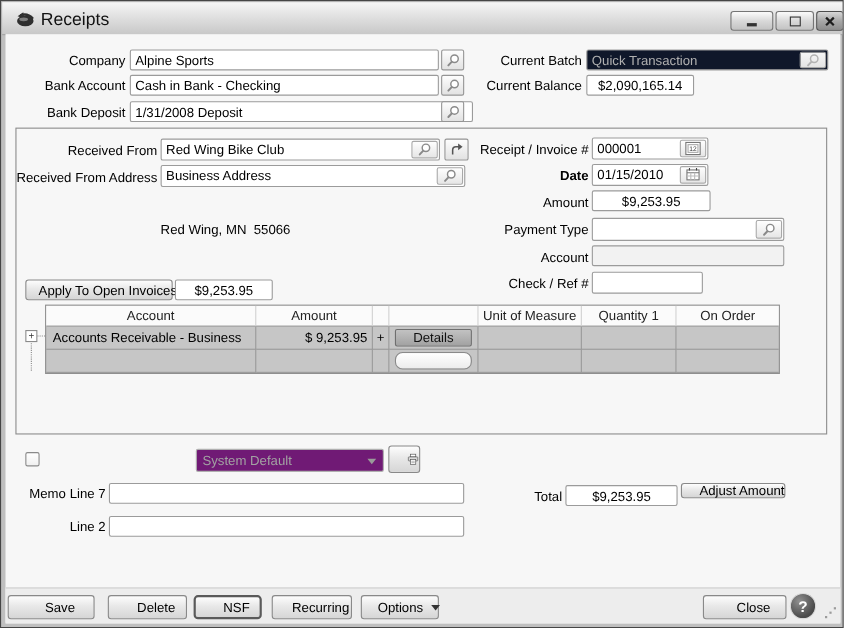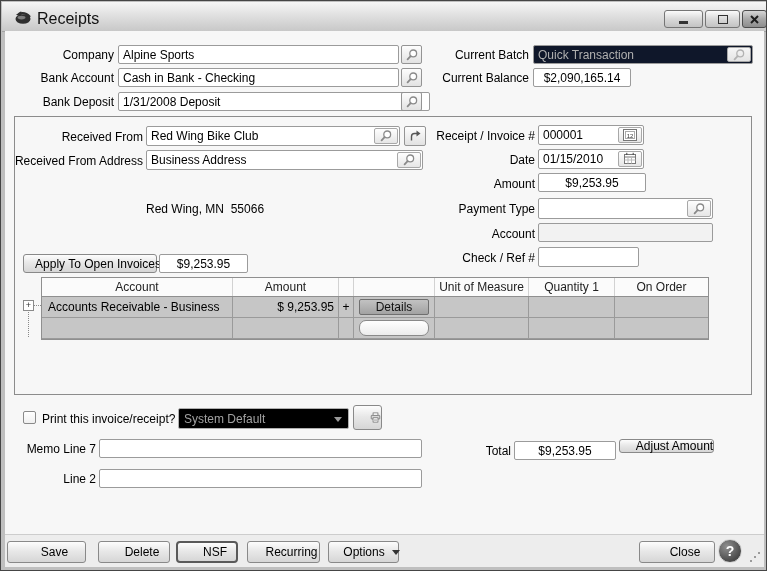--- a/index.html
+++ b/index.html
@@ -63,21 +63,21 @@
   .empty-btn{width:70px;height:16px;box-sizing:border-box;border:1px solid #8a8a8a;border-radius:7px;
              background:linear-gradient(#ffffff,#ececec);}
   .expander{position:absolute;left:22px;top:299px;width:11px;height:11px;box-sizing:border-box;
             border:1px solid #8a8a8a;background:#fff;font-size:9px;line-height:8px;text-align:center;color:#333;}
   .tree-v{position:absolute;left:27px;top:311px;height:25px;border-left:1px dotted #8a8a8a;}
   .tree-h{position:absolute;left:33px;top:304px;width:7px;border-top:1px dotted #8a8a8a;}
   
   .checkbox{position:absolute;left:22px;top:410px;width:13px;height:13px;box-sizing:border-box;
             border:1px solid #8a8a8a;border-radius:2px;background:linear-gradient(#fff,#f0f0f0);}
   .combo{position:absolute;left:177px;top:407px;width:171px;height:21px;box-sizing:border-box;
-         border:1px solid #b0b0b0;border-radius:2px;background:#000000;color:#a2a2a2;
+         border:1px solid #b0b0b0;border-radius:2px;background:#701a75;color:#a2a2a2;
          font-size:12px;display:flex;align-items:center;padding-left:5px;}
   .combo .arrow{position:absolute;right:6px;top:8px;width:0;height:0;
                 border-left:4px solid transparent;border-right:4px solid transparent;border-top:5px solid #9a9a9a;}
   .opt-arrow{width:0;height:0;border-left:4px solid transparent;border-right:4px solid transparent;
              border-top:5px solid #333;margin-left:7px;}
   .help{position:absolute;left:717px;top:538px;width:24px;height:24px;border-radius:50%;
         background:radial-gradient(circle at 35% 30%,#909090,#4a4a4a 70%);
         border:1px solid #d9d9d9;box-sizing:border-box;
         display:flex;align-items:center;justify-content:center;color:#fff;font-weight:bold;font-size:14px;}
   .grip{position:absolute;left:749px;top:559px;width:2px;height:2px;background:#9b9b9b;
@@ -194,21 +194,21 @@
     <input value="000001" style="">
     <div class="inner-btn">
       <svg width="16" height="14" viewBox="0 0 16 14">
         <rect x="1.5" y="1.5" width="13" height="11" fill="#fff" stroke="#777"></rect>
         <rect x="3.5" y="3.5" width="9" height="7" fill="none" stroke="#aaa"></rect>
         <text x="8" y="9.6" font-size="6" text-anchor="middle" fill="#333" font-family="Liberation Sans, sans-serif">12</text>
       </svg>
     </div>
   </div>
 
-  <div class="lbl" style="left:420px;width:114px;top:152px;">Date</div>
+  <div class="lbl" style="left:420px;width:114px;top:152px;font-weight:bold;">Date</div>
   <div class="wrap" style="left:537px;top:148px;width:106px;height:20px;">
     <input value="01/15/2010" style="">
     <div class="inner-btn">
       <svg width="16" height="14" viewBox="0 0 16 14">
         <rect x="2.5" y="2.5" width="11" height="9" fill="#fff" stroke="#777"></rect>
         <line x1="2.5" y1="5" x2="13.5" y2="5" stroke="#777"></line>
         <line x1="6" y1="5" x2="6" y2="11.5" stroke="#bbb"></line>
         <line x1="9.5" y1="5" x2="9.5" y2="11.5" stroke="#bbb"></line>
         <line x1="2.5" y1="8" x2="13.5" y2="8" stroke="#bbb"></line>
         <line x1="4.8" y1="0.8" x2="4.8" y2="3" stroke="#444"></line>
@@ -272,21 +272,20 @@
       <div class="gc c-details">
         <div class="empty-btn"></div>
       </div>
       <div class="gc c-unit"></div>
       <div class="gc c-qty"></div>
       <div class="gc c-order"></div>
     </div>
   </div>
 
   <div class="checkbox"></div>
-  <div class="lbl" style="left:41px;top:411px;text-align:left;">Print this invoice/receipt?</div>
   <div class="combo">
     <span>System Default</span>
     <span class="arrow"></span>
   </div>
   <div class="btn" style="left:352px;top:404px;width:29px;height:25px;">
     <svg width="18" height="17" viewBox="0 0 18 17">
       <rect x="5" y="1" width="8" height="4" fill="#fff" stroke="#555"></rect>
       <rect x="2" y="5" width="14" height="6" rx="1" fill="#d9d9d9" stroke="#555"></rect>
       <rect x="5" y="9" width="8" height="7" fill="#fff" stroke="#555"></rect>
       <line x1="6.5" y1="11.5" x2="11.5" y2="11.5" stroke="#999"></line>

